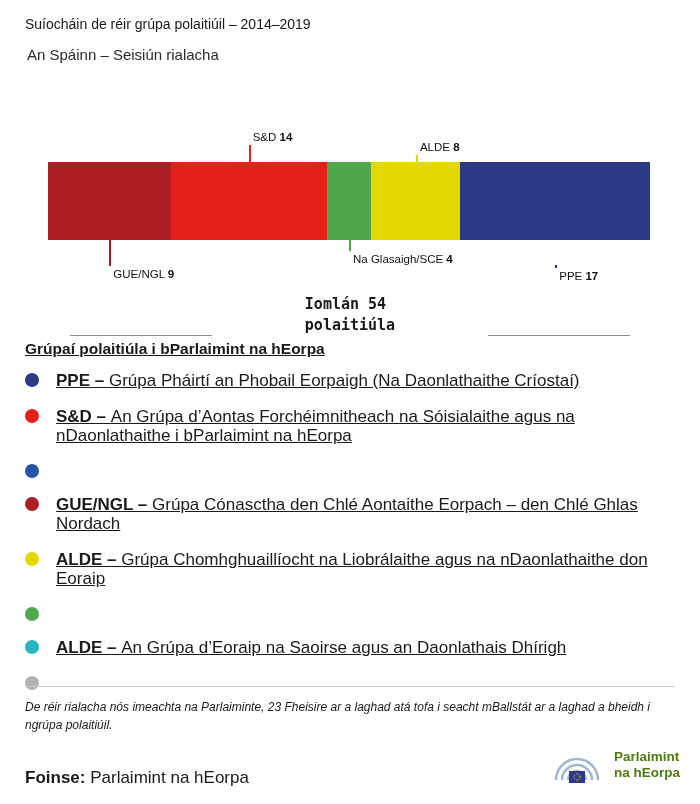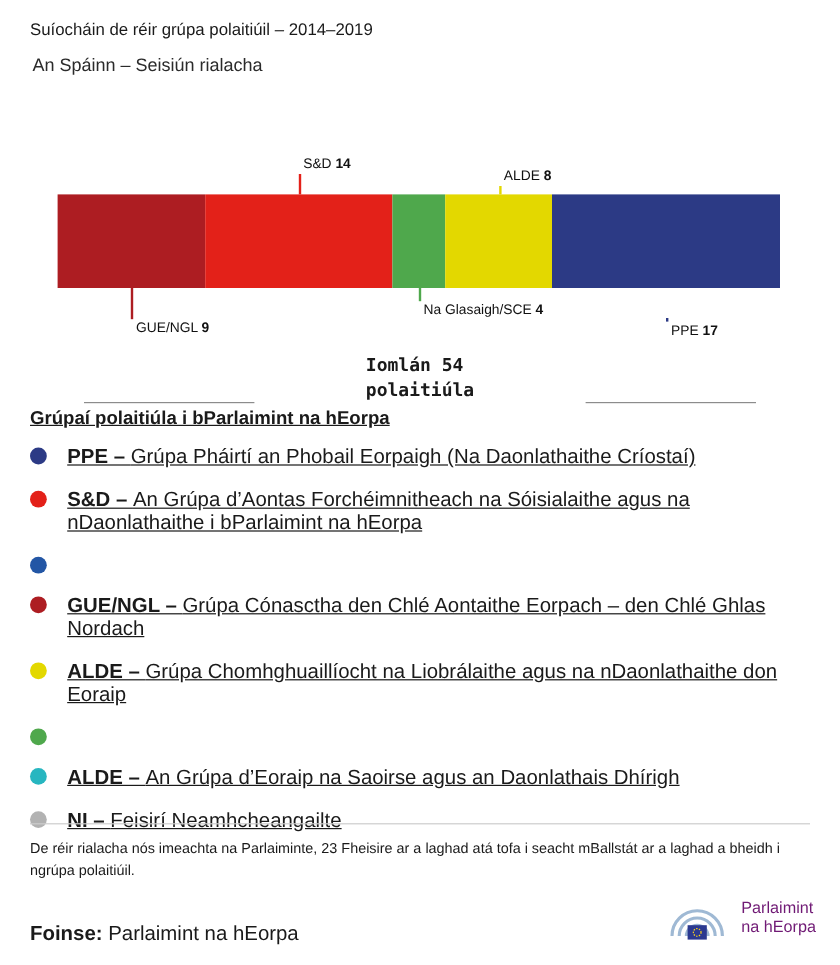--- a/index.html
+++ b/index.html
@@ -29,26 +29,26 @@
   .total-text{margin:0 48px;font-family:"DejaVu Sans Mono",monospace;font-weight:bold;font-size:15px;line-height:21px;}
 
   
   .legend-heading{position:absolute;left:25px;top:340px;font-size:15.5px;font-weight:bold;text-decoration:underline;}
   .legend{position:absolute;left:25px;top:371px;width:652px;}
   .legend-row{display:flex;align-items:flex-start;margin-bottom:17px;}
   .dot{width:14px;height:14px;border-radius:50%;flex:0 0 14px;margin-right:17px;margin-top:2px;}
   .legend-text{font-size:17px;line-height:19px;text-decoration:underline;}
 
   .divider{position:absolute;left:25px;right:25px;top:686px;height:1px;background:#cccccc;}
-  .footnote{position:absolute;left:25px;top:698px;width:652px;font-size:12px;line-height:18px;color:#1a1a1a;}
+  .footnote{position:absolute;left:25px;top:698px;width:652px;font-size:12px;line-height:18px;color:#1a1a1a;font-style:italic;}
   .source{position:absolute;left:25px;top:768px;font-size:17px;}
 
   
   .logo{position:absolute;right:20px;top:744px;display:flex;align-items:center;}
-  .logo-text{margin-left:8px;font-size:13.5px;line-height:16px;font-weight:normal;color:#701a75;}
+  .logo-text{margin-left:8px;font-size:13.5px;line-height:16px;font-weight:bold;color:#4d7c0f;}
   b{font-weight:bold;}
 </style>
 </head>
 <body>
 
 <div class="title">Suíocháin de réir grúpa polaitiúil – 2014–2019</div>
 <div class="subtitle">An Spáinn – Seisiún rialacha</div>
 
 <div class="chart">
   <div class="bar">
@@ -112,21 +112,20 @@
     </div>
     <div class="legend-row">
       <span class="dot" style="background: rgb(79, 168, 76);"></span>
     </div>
     <div class="legend-row">
       <span class="dot" style="background: rgb(39, 182, 192);"></span>
       <span class="legend-text"><b>ALDE – </b>An Grúpa d’Eoraip na Saoirse agus an Daonlathais Dhírigh</span>
     </div>
     <div class="legend-row">
       <span class="dot" style="background: rgb(178, 178, 178);"></span>
-      <span class="legend-text"><b>NI – </b>Feisirí Neamhcheangailte</span>
     </div>
   </div>
 
 <div class="divider"></div>
 <div class="footnote">De réir rialacha nós imeachta na Parlaiminte, 23 Fheisire ar a laghad atá tofa i seacht mBallstát ar a laghad a bheidh i ngrúpa polaitiúil.</div>
 
 <div class="source"><b>Foinse:</b><span> Parlaimint na hEorpa</span></div>
 
 <div class="logo">
   <svg width="58" height="42" viewBox="0 0 58 42">

